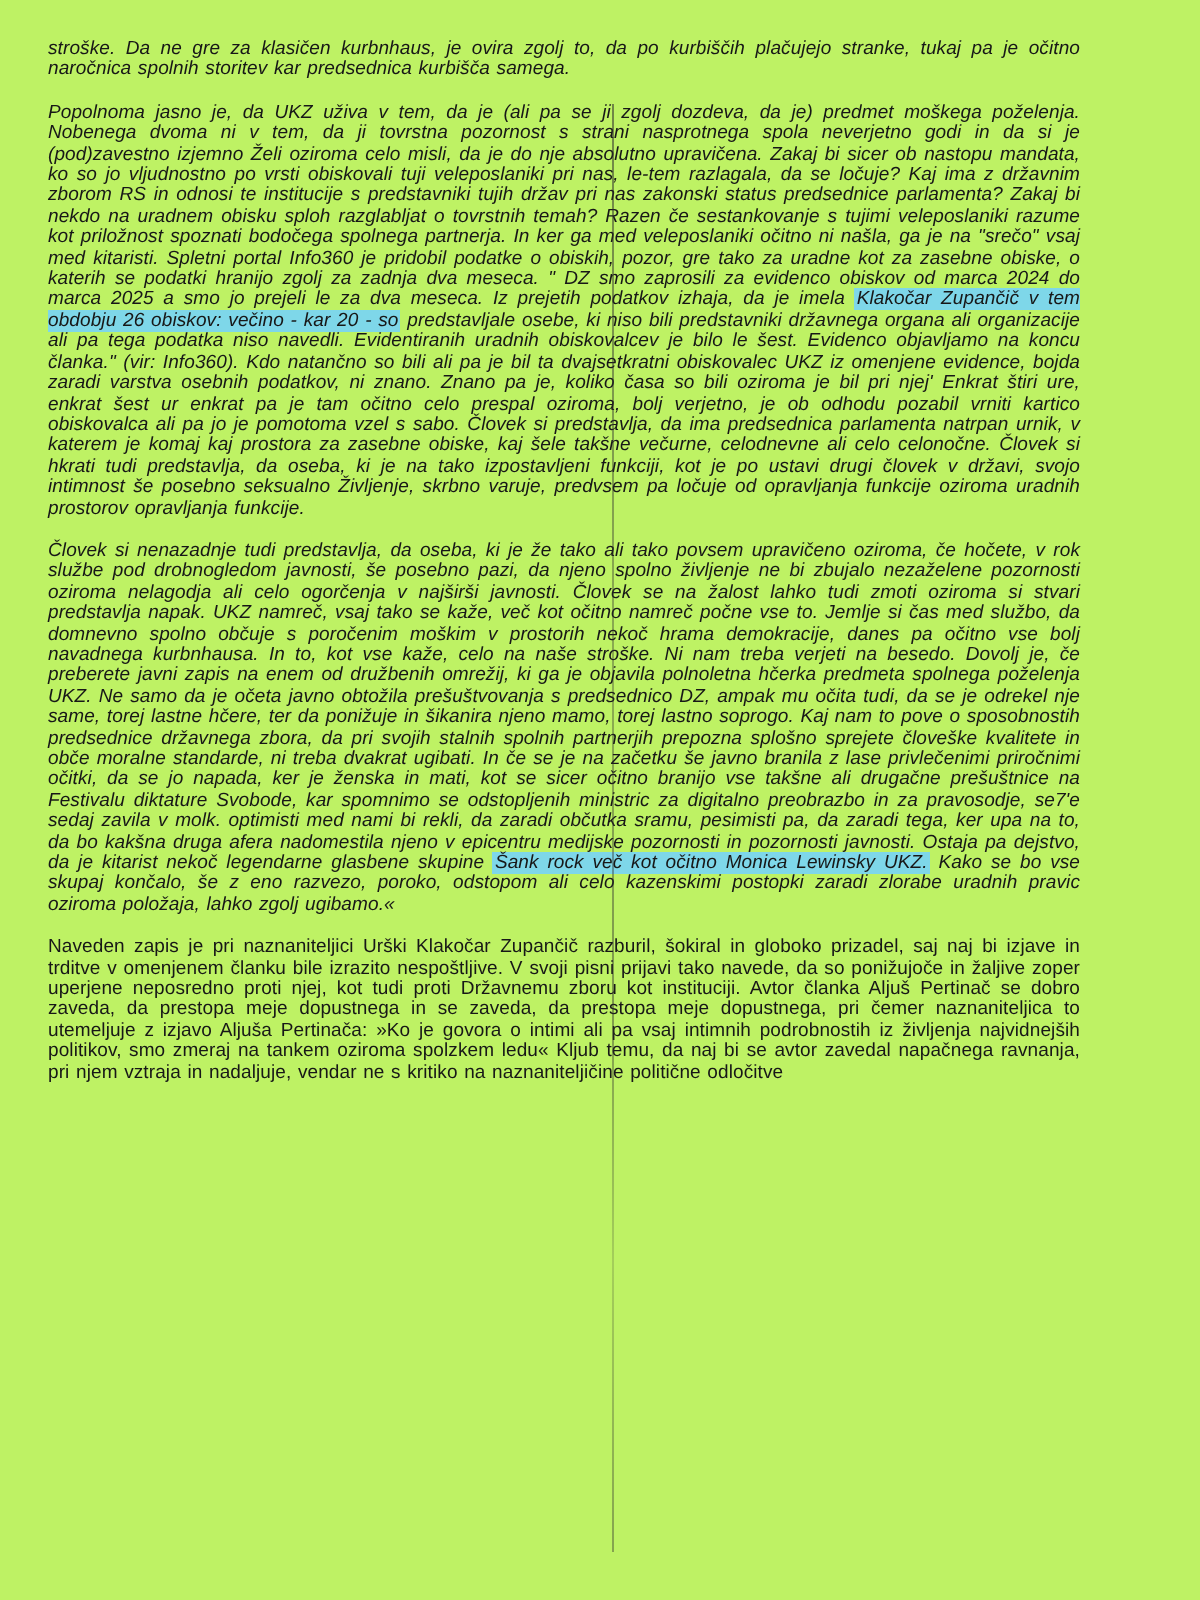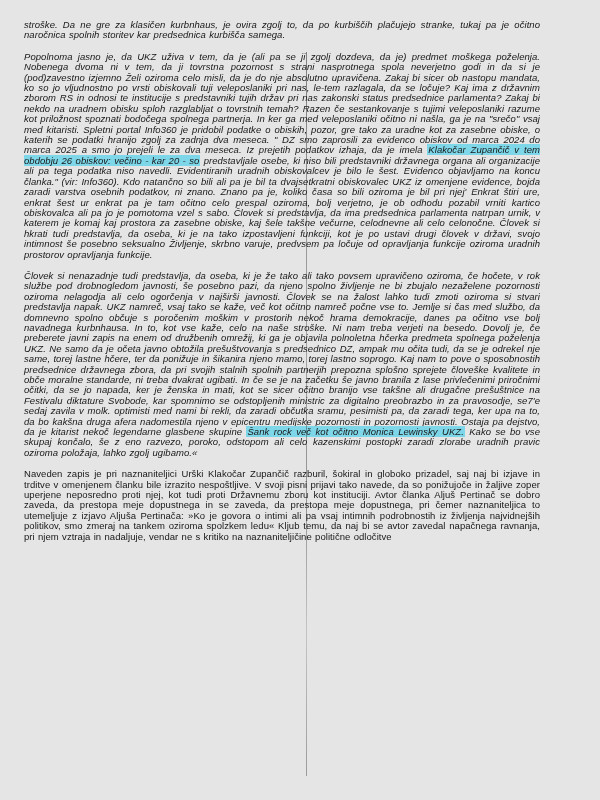--- a/index.html
+++ b/index.html
@@ -40,19 +40,19 @@
       rgba(45,45,45,0.35) 40%,
       rgba(45,45,45,0.45) 62%,
       rgba(45,45,45,0.18) 80%,
       rgba(45,45,45,0.40) 100%);
     pointer-events: none;
   }
 </style>
 </head>
 <body>
 
-<div class="page" style="background: #e5e5e5; padding-left: 24px;">
+<div class="page" style="background: #bef264; padding-left: 24px;">
   <div class="scan-line"></div>
   <p class="para italic" style="color: rgb(23, 23, 23);"><span>stroške. Da ne gre za klasičen kurbnhaus, je ovira zgolj to, da po kurbiščih plačujejo stranke, tukaj pa je očitno naročnica spolnih storitev kar predsednica kurbišča samega.</span></p>
   <p class="para italic" style="color: rgb(23, 23, 23);"><span>Popolnoma jasno je, da UKZ uživa v tem, da je (ali pa se ji zgolj dozdeva, da je) predmet moškega poželenja. Nobenega dvoma ni v tem, da ji tovrstna pozornost s strani nasprotnega spola neverjetno godi in da si je (pod)zavestno izjemno Želi oziroma celo misli, da je do nje absolutno upravičena. Zakaj bi sicer ob nastopu mandata, ko so jo vljudnostno po vrsti obiskovali tuji veleposlaniki pri nas, le-tem razlagala, da se ločuje? Kaj ima z državnim zborom RS in odnosi te institucije s predstavniki tujih držav pri nas zakonski status predsednice parlamenta? Zakaj bi nekdo na uradnem obisku sploh razglabljat o tovrstnih temah? Razen če sestankovanje s tujimi veleposlaniki razume kot priložnost spoznati bodočega spolnega partnerja. In ker ga med veleposlaniki očitno ni našla, ga je na "srečo" vsaj med kitaristi. Spletni portal Info360 je pridobil podatke o obiskih, pozor, gre tako za uradne kot za zasebne obiske, o katerih se podatki hranijo zgolj za zadnja dva meseca. " DZ smo zaprosili za evidenco obiskov od marca 2024 do marca 2025 a smo jo prejeli le za dva meseca. Iz prejetih podatkov izhaja, da je imela </span><span class="hl" style="background: rgb(126, 215, 233);">Klakočar Zupančič v tem obdobju 26 obiskov: večino - kar 20 - so</span><span> predstavljale osebe, ki niso bili predstavniki državnega organa ali organizacije ali pa tega podatka niso navedli. Evidentiranih uradnih obiskovalcev je bilo le šest. Evidenco objavljamo na koncu članka." (vir: Info360). Kdo natančno so bili ali pa je bil ta dvajsetkratni obiskovalec UKZ iz omenjene evidence, bojda zaradi varstva osebnih podatkov, ni znano. Znano pa je, koliko časa so bili oziroma je bil pri njej' Enkrat štiri ure, enkrat šest ur enkrat pa je tam očitno celo prespal oziroma, bolj verjetno, je ob odhodu pozabil vrniti kartico obiskovalca ali pa jo je pomotoma vzel s sabo. Človek si predstavlja, da ima predsednica parlamenta natrpan urnik, v katerem je komaj kaj prostora za zasebne obiske, kaj šele takšne večurne, celodnevne ali celo celonočne. Človek si hkrati tudi predstavlja, da oseba, ki je na tako izpostavljeni funkciji, kot je po ustavi drugi človek v državi, svojo intimnost še posebno seksualno Življenje, skrbno varuje, predvsem pa ločuje od opravljanja funkcije oziroma uradnih prostorov opravljanja funkcije.</span></p>
   <p class="para italic" style="color: rgb(23, 23, 23);"><span>Človek si nenazadnje tudi predstavlja, da oseba, ki je že tako ali tako povsem upravičeno oziroma, če hočete, v rok službe pod drobnogledom javnosti, še posebno pazi, da njeno spolno življenje ne bi zbujalo nezaželene pozornosti oziroma nelagodja ali celo ogorčenja v najširši javnosti. Človek se na žalost lahko tudi zmoti oziroma si stvari predstavlja napak. UKZ namreč, vsaj tako se kaže, več kot očitno namreč počne vse to. Jemlje si čas med službo, da domnevno spolno občuje s poročenim moškim v prostorih nekoč hrama demokracije, danes pa očitno vse bolj navadnega kurbnhausa. In to, kot vse kaže, celo na naše stroške. Ni nam treba verjeti na besedo. Dovolj je, če preberete javni zapis na enem od družbenih omrežij, ki ga je objavila polnoletna hčerka predmeta spolnega poželenja UKZ. Ne samo da je očeta javno obtožila prešuštvovanja s predsednico DZ, ampak mu očita tudi, da se je odrekel nje same, torej lastne hčere, ter da ponižuje in šikanira njeno mamo, torej lastno soprogo. Kaj nam to pove o sposobnostih predsednice državnega zbora, da pri svojih stalnih spolnih partnerjih prepozna splošno sprejete človeške kvalitete in obče moralne standarde, ni treba dvakrat ugibati. In če se je na začetku še javno branila z lase privlečenimi priročnimi očitki, da se jo napada, ker je ženska in mati, kot se sicer očitno branijo vse takšne ali drugačne prešuštnice na Festivalu diktature Svobode, kar spomnimo se odstopljenih ministric za digitalno preobrazbo in za pravosodje, se7'e sedaj zavila v molk. optimisti med nami bi rekli, da zaradi občutka sramu, pesimisti pa, da zaradi tega, ker upa na to, da bo kakšna druga afera nadomestila njeno v epicentru medijske pozornosti in pozornosti javnosti. Ostaja pa dejstvo, da je kitarist nekoč legendarne glasbene skupine </span><span class="hl" style="background: rgb(126, 215, 233);">Šank rock več kot očitno Monica Lewinsky UKZ.</span><span> Kako se bo vse skupaj končalo, še z eno razvezo, poroko, odstopom ali celo kazenskimi postopki zaradi zlorabe uradnih pravic oziroma položaja, lahko zgolj ugibamo.«</span></p>
   <p class="para regular" style="color: rgb(23, 23, 23);"><span>Naveden zapis je pri naznaniteljici Urški Klakočar Zupančič razburil, šokiral in globoko prizadel, saj naj bi izjave in trditve v omenjenem članku bile izrazito nespoštljive. V svoji pisni prijavi tako navede, da so ponižujoče in žaljive zoper uperjene neposredno proti njej, kot tudi proti Državnemu zboru kot instituciji. Avtor članka Aljuš Pertinač se dobro zaveda, da prestopa meje dopustnega in se zaveda, da prestopa meje dopustnega, pri čemer naznaniteljica to utemeljuje z izjavo Aljuša Pertinača: »Ko je govora o intimi ali pa vsaj intimnih podrobnostih iz življenja najvidnejših politikov, smo zmeraj na tankem oziroma spolzkem ledu« Kljub temu, da naj bi se avtor zavedal napačnega ravnanja, pri njem vztraja in nadaljuje, vendar ne s kritiko na naznaniteljičine politične odločitve</span></p>
 </div>
 
 </body></html>

